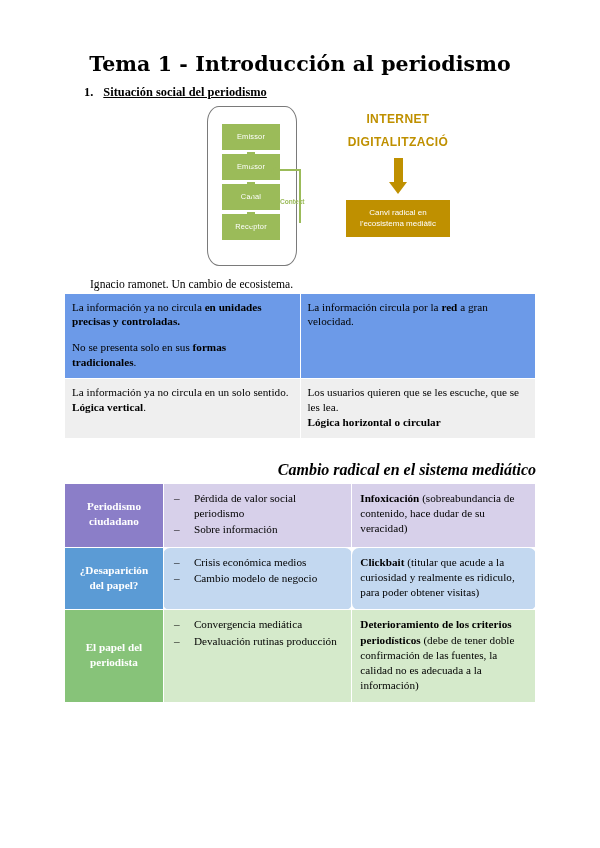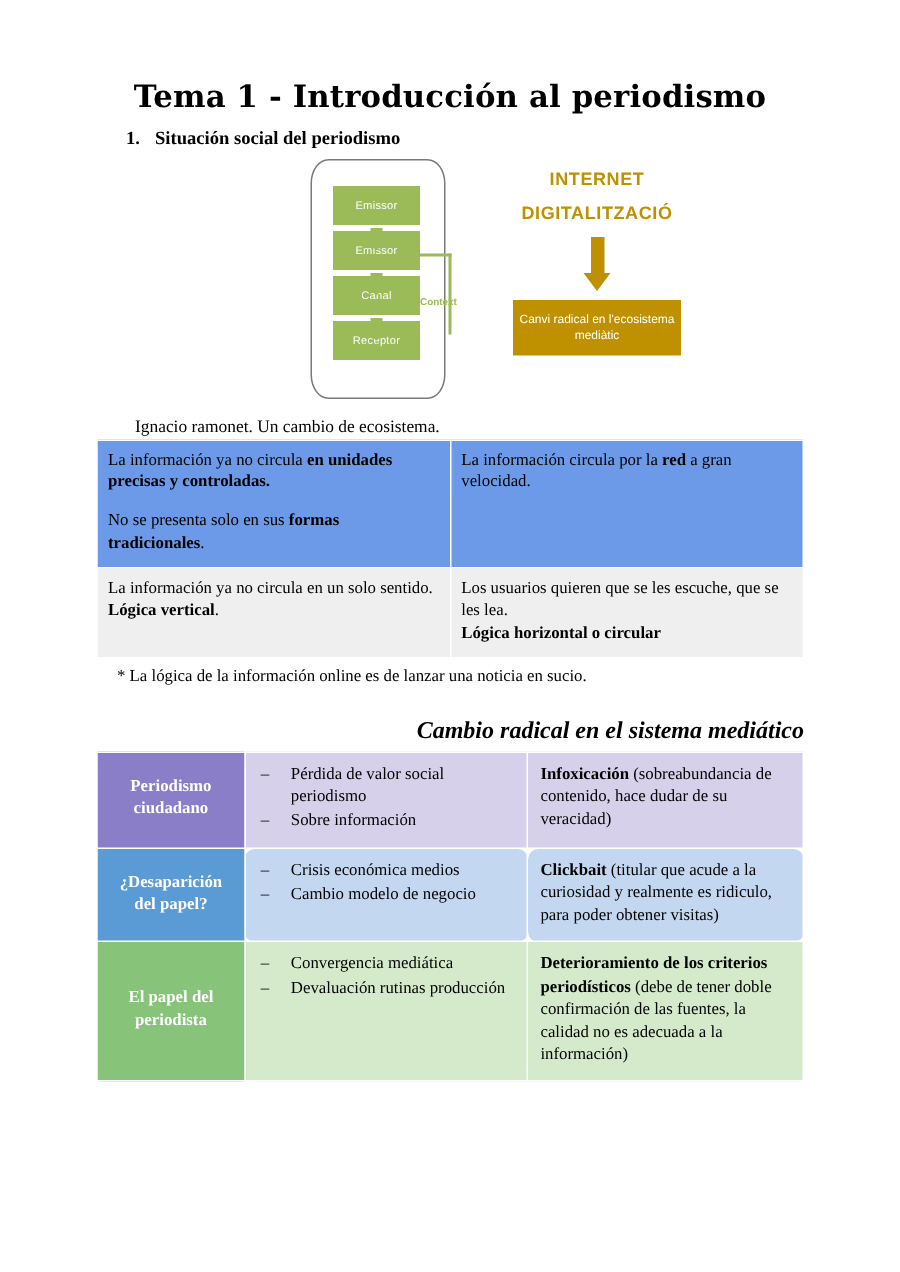--- a/index.html
+++ b/index.html
@@ -30,21 +30,21 @@
 
   
   .section-head{
     display:flex;
     align-items:baseline;
     gap:10px;
     margin:0 0 6px 20px;
     font-size:12.4px;
   }
   .section-num{font-weight:700;}
-  .section-title{font-weight:700;}
+  .section-title{font-weight:700;text-decoration:underline;}
 
   
   .diagram{
     position:relative;
     height:168px;
     margin:2px 0 0 0;
   }
   .bracket-box{
     position:absolute;
     left:143px;top:0;
@@ -125,21 +125,21 @@
     position:absolute;left:4px;top:0;width:9px;height:25px;background:#BF9000;
   }
   .big-arrow .head{
     position:absolute;left:-1px;top:24px;
     width:0;height:0;
     border-left:9.5px solid transparent;
     border-right:9.5px solid transparent;
     border-top:12px solid #BF9000;
   }
   .gold-box{
-    width:112px;margin:0 auto;
+    width:104px;margin:0 auto;
     background:#BF9000;
     color:#ffffff;
     font-family:"Liberation Sans", sans-serif;
     font-size:8px;
     line-height:1.45;
     padding:7px 4px;
     box-sizing:border-box;
     text-align:center;
   }
 
@@ -277,21 +277,20 @@
         <b>Lógica vertical</b><span>.</span>
       </td>
       <td>
         <span>Los usuarios quieren que se les escuche, que se les lea.</span><br>
         <b>Lógica horizontal o circular</b>
       </td>
     </tr>
   </tbody>
     </table>
 
-  <div class="star-note">* La lógica de la información online es de lanzar una noticia en sucio.</div>
 
   <div class="caption-2">Cambio radical en el sistema mediático</div>
 
   <table class="t2">
     <colgroup>
         <col style="width:21%">
         <col style="width:40%">
         <col style="width:39%">
       </colgroup>
     <tbody>

